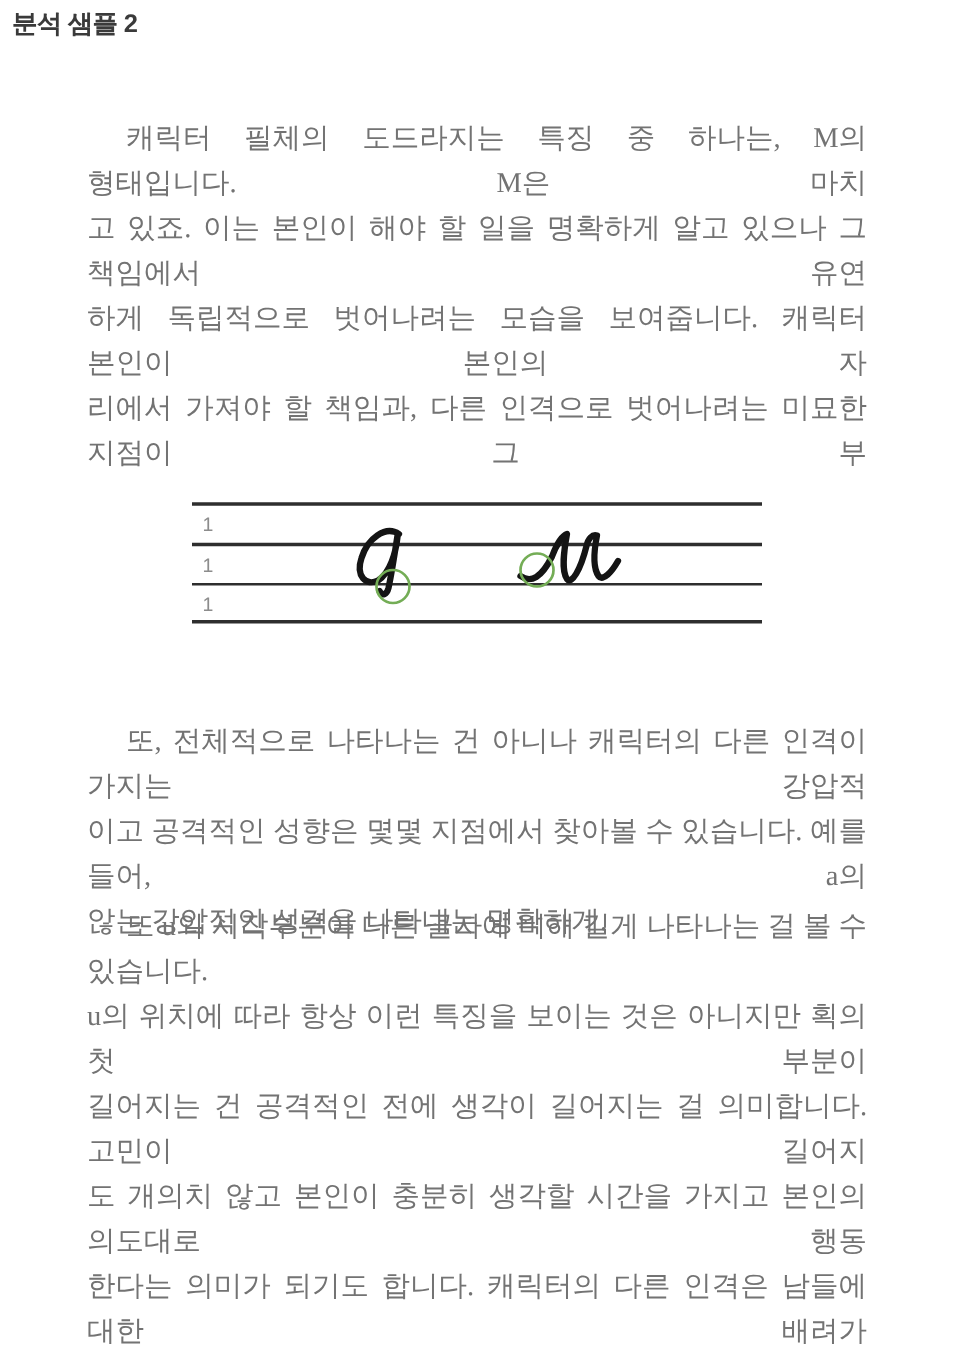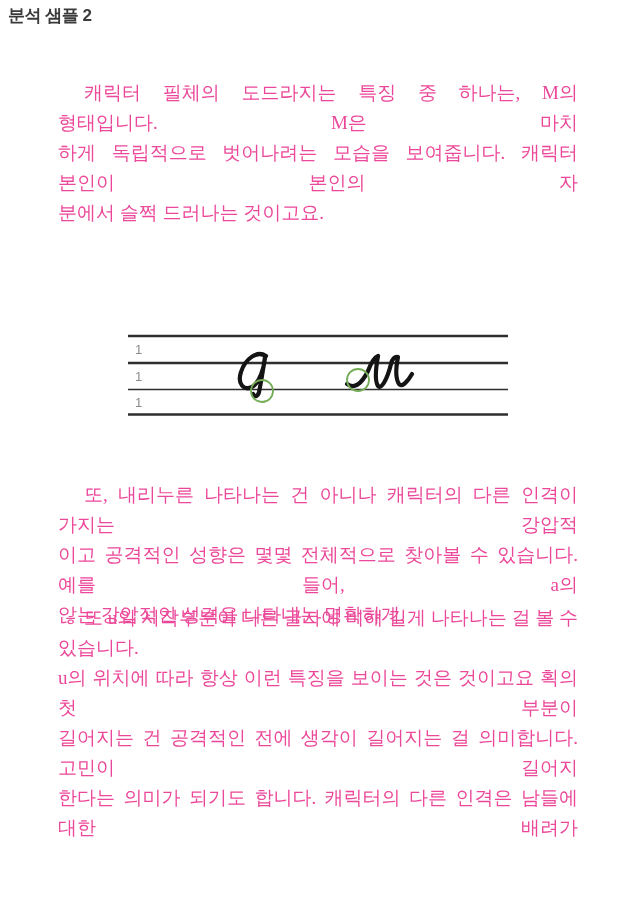--- a/index.html
+++ b/index.html
@@ -19,21 +19,21 @@
     font-family: "Liberation Sans", "DejaVu Sans", sans-serif;
     font-size: 17px;
     font-weight: bold;
     color: #3a3a3a;
     letter-spacing: -0.5px;
   }
   .para {
     position: absolute;
     left: 58px;
     width: 520px;
-    color: #ec4899;
+    color: #737373;
     font-size: 19px;
     line-height: 30px;
     word-break: keep-all;
   }
   .p1 { top: 78px; }
   .p2 { top: 480px; }
   .p3 { top: 603px; }
   .tline { text-align: justify; text-align-last: justify; }
   .tline.last { text-align-last: left; }
   .tline.indent { text-indent: 26px; }
@@ -50,22 +50,23 @@
 </style>
 </head>
 <body>
 
 <div class="page">
 
   <h1 class="page-title">분석 샘플 2</h1>
 
   <div class="para p1">
     <div class="tline indent">캐릭터 필체의 도드라지는 특징 중 하나는, M의 형태입니다. M은 마치</div>
+    <div class="tline">고 있죠. 이는 본인이 해야 할 일을 명확하게 알고 있으나 그 책임에서 유연</div>
     <div class="tline">하게 독립적으로 벗어나려는 모습을 보여줍니다. 캐릭터 본인이 본인의 자</div>
-    <div class="tline last">분에서 슬쩍 드러나는 것이고요.</div>
+    <div class="tline">리에서 가져야 할 책임과, 다른 인격으로 벗어나려는 미묘한 지점이 그 부</div>
   </div>
 
   <svg class="figure" width="380" height="96" viewBox="0 0 380 96">
 
     <line x1="0" y1="7" x2="380" y2="7" stroke="#2e2e2e" stroke-width="2.4"></line>
     <line x1="0" y1="34" x2="380" y2="34" stroke="#2e2e2e" stroke-width="2.4"></line>
     <line x1="0" y1="60.5" x2="380" y2="60.5" stroke="#2e2e2e" stroke-width="1.6"></line>
     <line x1="0" y1="85.5" x2="380" y2="85.5" stroke="#2e2e2e" stroke-width="2.4"></line>
 
     <text class="row-label" x="7" y="25">1</text>
@@ -74,26 +75,27 @@
 
     <path d="M 138,27 C 129,21 117,30 113,43 C 109,55 116,62 124,58 C 132,53 136,39 137,29 M 137,28 C 135,41 133,54 131,63 C 130,67 127,69 125,65" fill="none" stroke="#141414" stroke-width="4.2" stroke-linecap="round" stroke-linejoin="round"></path>
 
     <path d="M 219,55 C 226,60 233,56 240,42 C 243,34 247,28 250,27 C 248,38 246,51 250,57 C 253,61 259,51 263,35 C 264,30 267,27 270,28 C 268,38 267,49 271,55 C 274,59 280,52 284,45" fill="none" stroke="#141414" stroke-width="4.2" stroke-linecap="round" stroke-linejoin="round"></path>
 
     <circle cx="134" cy="62" r="11" fill="none" stroke="#74ad56" stroke-width="1.8"></circle>
     <circle cx="230" cy="51" r="11" fill="none" stroke="#74ad56" stroke-width="1.8"></circle>
   </svg>
 
   <div class="para p2">
-    <div class="tline indent">또, 내리누른 나타나는 건 아니나 캐릭터의 다른 인격이 가지는 강압적</div>
-    <div class="tline">이고 공격적인 성향은 몇몇 전체적으로 찾아볼 수 있습니다. 예를 들어, a의</div>
+    <div class="tline indent">또, 전체적으로 나타나는 건 아니나 캐릭터의 다른 인격이 가지는 강압적</div>
+    <div class="tline">이고 공격적인 성향은 몇몇 지점에서 찾아볼 수 있습니다. 예를 들어, a의</div>
     <div class="tline last">않는 강압적인 성격을 나타내는 명확하게.</div>
   </div>
 
   <div class="para p3">
     <div class="tline indent">또 u의 시작부분이 다른 글자에 비해 길게 나타나는 걸 볼 수 있습니다.</div>
-    <div class="tline">u의 위치에 따라 항상 이런 특징을 보이는 것은 것이고요 획의 첫 부분이</div>
+    <div class="tline">u의 위치에 따라 항상 이런 특징을 보이는 것은 아니지만 획의 첫 부분이</div>
     <div class="tline">길어지는 건 공격적인 전에 생각이 길어지는 걸 의미합니다. 고민이 길어지</div>
+    <div class="tline">도 개의치 않고 본인이 충분히 생각할 시간을 가지고 본인의 의도대로 행동</div>
     <div class="tline">한다는 의미가 되기도 합니다. 캐릭터의 다른 인격은 남들에 대한 배려가</div>
 
   </div>
 
 </div>
 
 </body></html>

